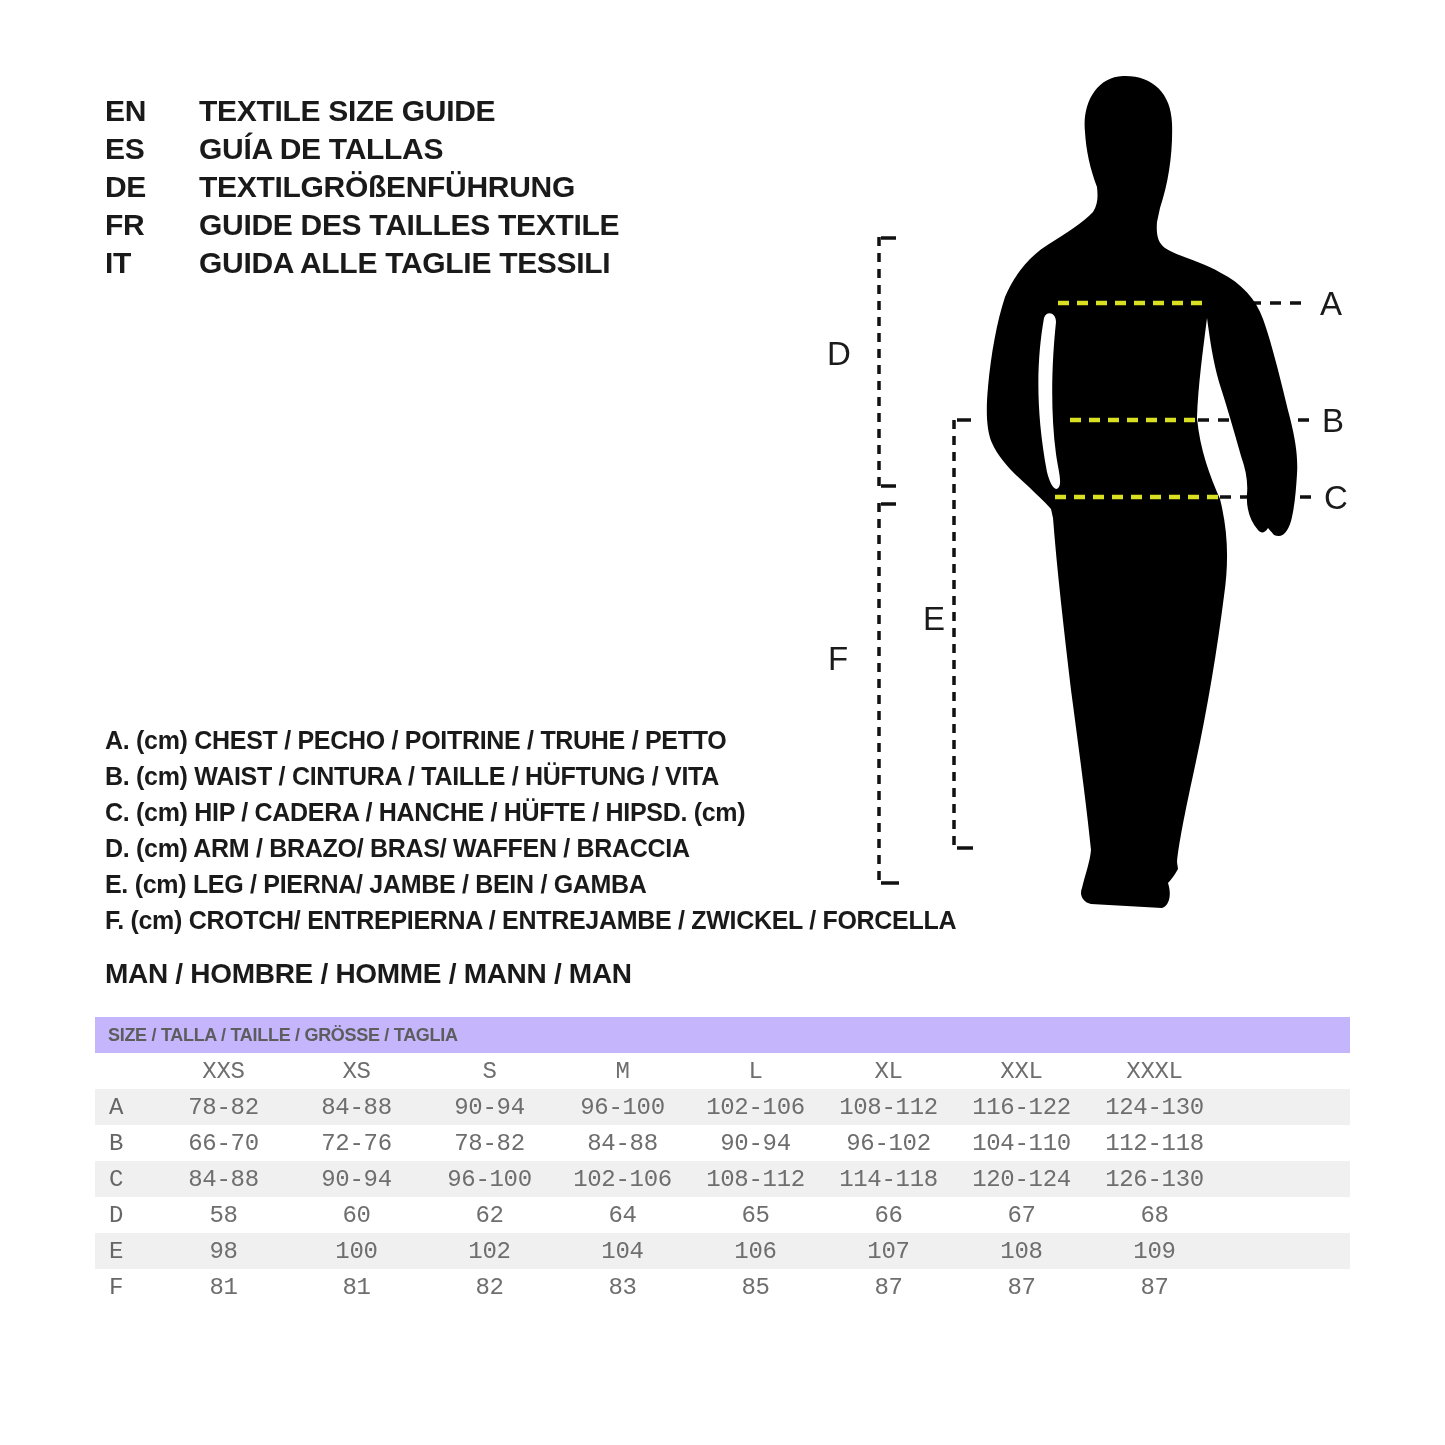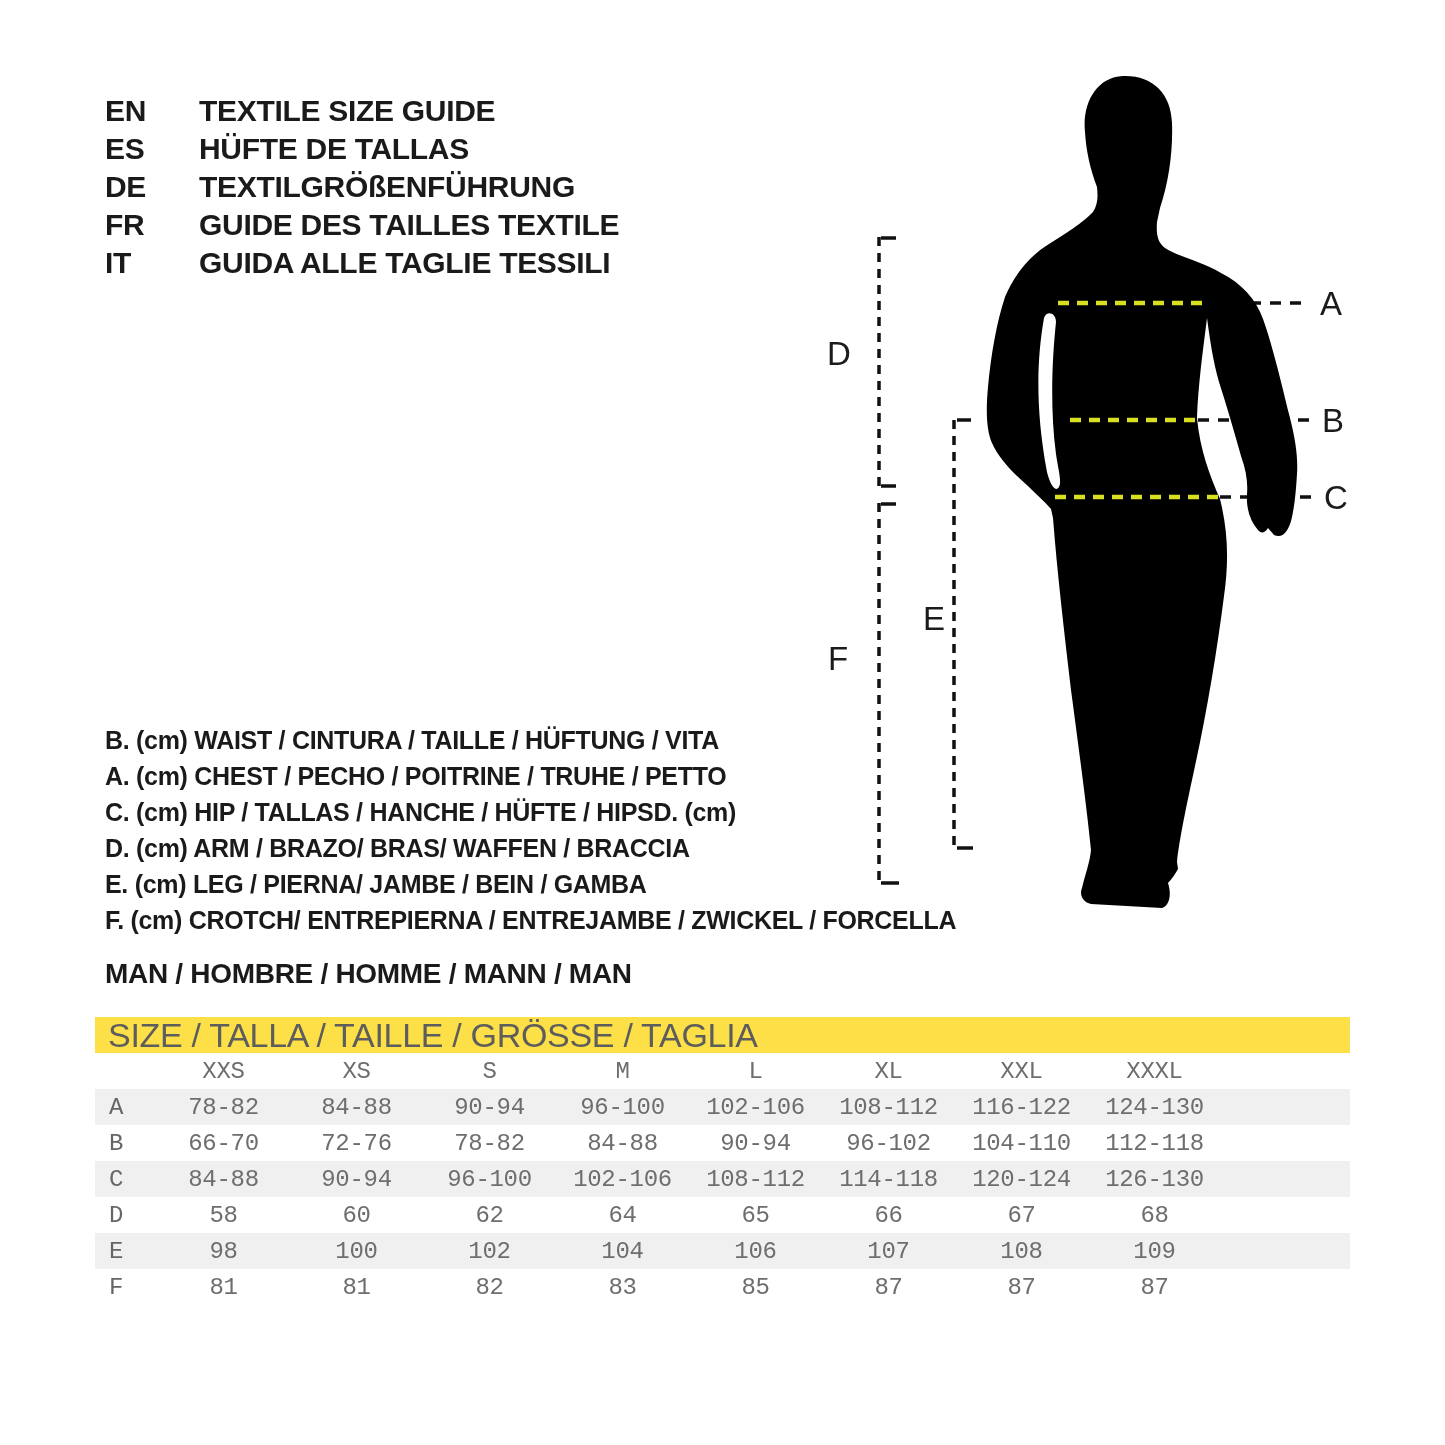--- a/index.html
+++ b/index.html
@@ -16,23 +16,23 @@
   .measure-block{position:absolute;left:105px;top:722px;}
   .measure-row{height:36px;display:flex;align-items:center;font-size:25px;font-weight:700;letter-spacing:-.3px;white-space:nowrap;}
   
   .category{position:absolute;left:105px;top:958px;font-size:28px;font-weight:700;letter-spacing:-.3px;}
   
   .diagram{position:absolute;left:800px;top:50px;width:600px;height:900px;}
   .diagram svg{display:block;width:600px;height:900px;}
   .diag-letter{font-family:"Liberation Sans",sans-serif;font-size:33px;fill:#1b1b1b;font-weight:400;}
   
   .table-title{
-    position:absolute;left:95px;top:1017px;width:1255px;height:36px;background:#fde047;
+    position:absolute;left:95px;top:1017px;width:1255px;height:36px;background:#c4b5fd;
     display:flex;align-items:center;padding-left:13px;box-sizing:border-box;
-    font-size:34px;font-weight:400;letter-spacing:-.3px;color:#5d5d5d;
+    font-size:18px;font-weight:700;letter-spacing:-.3px;color:#5d5d5d;
   }
   .size-table{
     position:absolute;left:95px;top:1053px;width:1255px;border-collapse:collapse;table-layout:fixed;
     font-size:24px;color:#6e6e6e;letter-spacing:-.3px;font-family:Liberation Mono, monospace;
   }
   .size-table td{height:36px;padding:0;text-align:center;vertical-align:middle;font-weight:400;}
   .size-table td.rowlabel{text-align:left;padding-left:14px;color:#666666;}
   .size-table tbody tr:nth-child(odd){background:#f0f0f0;}
 </style>
 </head>
@@ -40,40 +40,40 @@
 
 <div class="canvas">
 
   <section class="lang-block">
     <div class="lang-row">
       <span class="lang-code">EN</span>
       <span class="lang-label">TEXTILE SIZE GUIDE</span>
     </div>
     <div class="lang-row">
       <span class="lang-code">ES</span>
-      <span class="lang-label">HÜFTE DE TALLAS</span>
+      <span class="lang-label">GUÍA DE TALLAS</span>
     </div>
     <div class="lang-row">
       <span class="lang-code">DE</span>
       <span class="lang-label">TEXTILGRÖßENFÜHRUNG</span>
     </div>
     <div class="lang-row">
       <span class="lang-code">FR</span>
       <span class="lang-label">GUIDE DES TAILLES TEXTILE</span>
     </div>
     <div class="lang-row">
       <span class="lang-code">IT</span>
       <span class="lang-label">GUIDA ALLE TAGLIE TESSILI</span>
     </div>
   </section>
 
   <section class="measure-block">
+    <div class="measure-row">A. (cm) CHEST / PECHO / POITRINE / TRUHE / PETTO</div>
     <div class="measure-row">B. (cm) WAIST / CINTURA / TAILLE / HÜFTUNG / VITA</div>
-    <div class="measure-row">A. (cm) CHEST / PECHO / POITRINE / TRUHE / PETTO</div>
-    <div class="measure-row">C. (cm) HIP / TALLAS / HANCHE / HÜFTE / HIPSD. (cm)</div>
+    <div class="measure-row">C. (cm) HIP / CADERA / HANCHE / HÜFTE / HIPSD. (cm)</div>
     <div class="measure-row">D. (cm) ARM / BRAZO/ BRAS/ WAFFEN / BRACCIA</div>
     <div class="measure-row">E. (cm) LEG / PIERNA/ JAMBE / BEIN / GAMBA</div>
     <div class="measure-row">F. (cm) CROTCH/ ENTREPIERNA / ENTREJAMBE / ZWICKEL / FORCELLA</div>
   </section>
 
   <div class="category">MAN / HOMBRE / HOMME / MANN / MAN</div>
 
   <div class="diagram">
     <svg viewBox="0 0 600 900" xmlns="http://www.w3.org/2000/svg">
 

